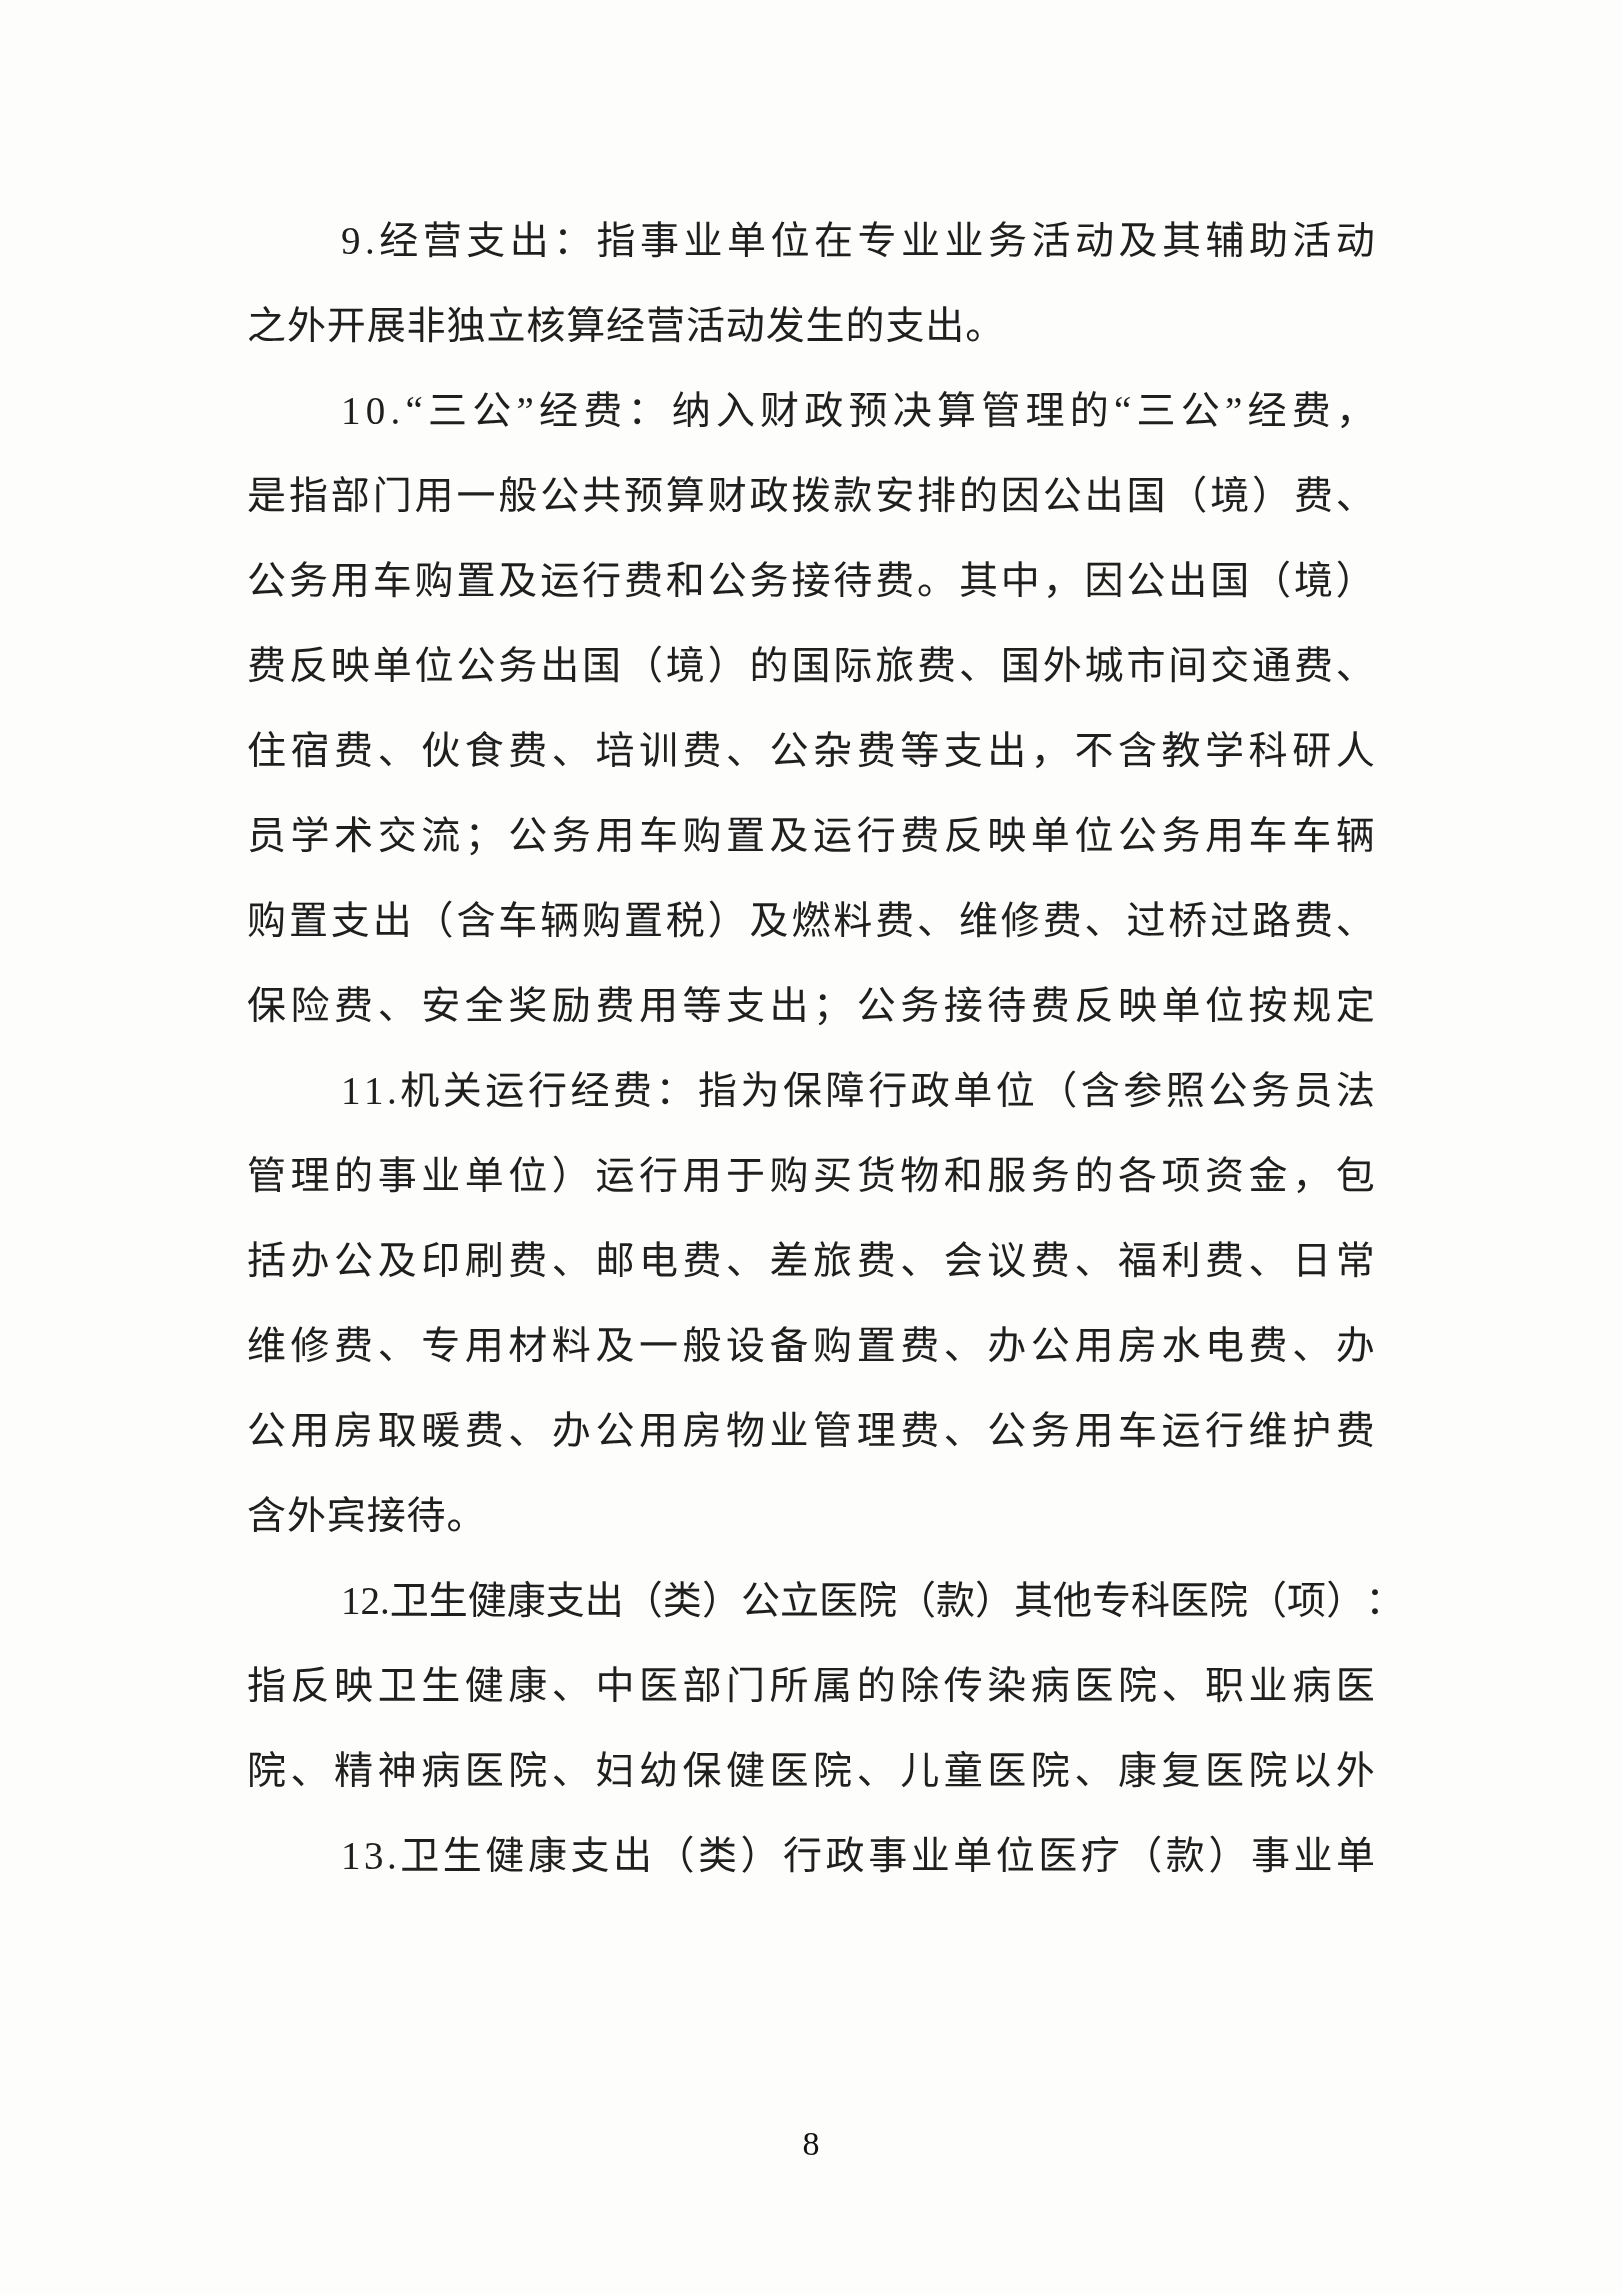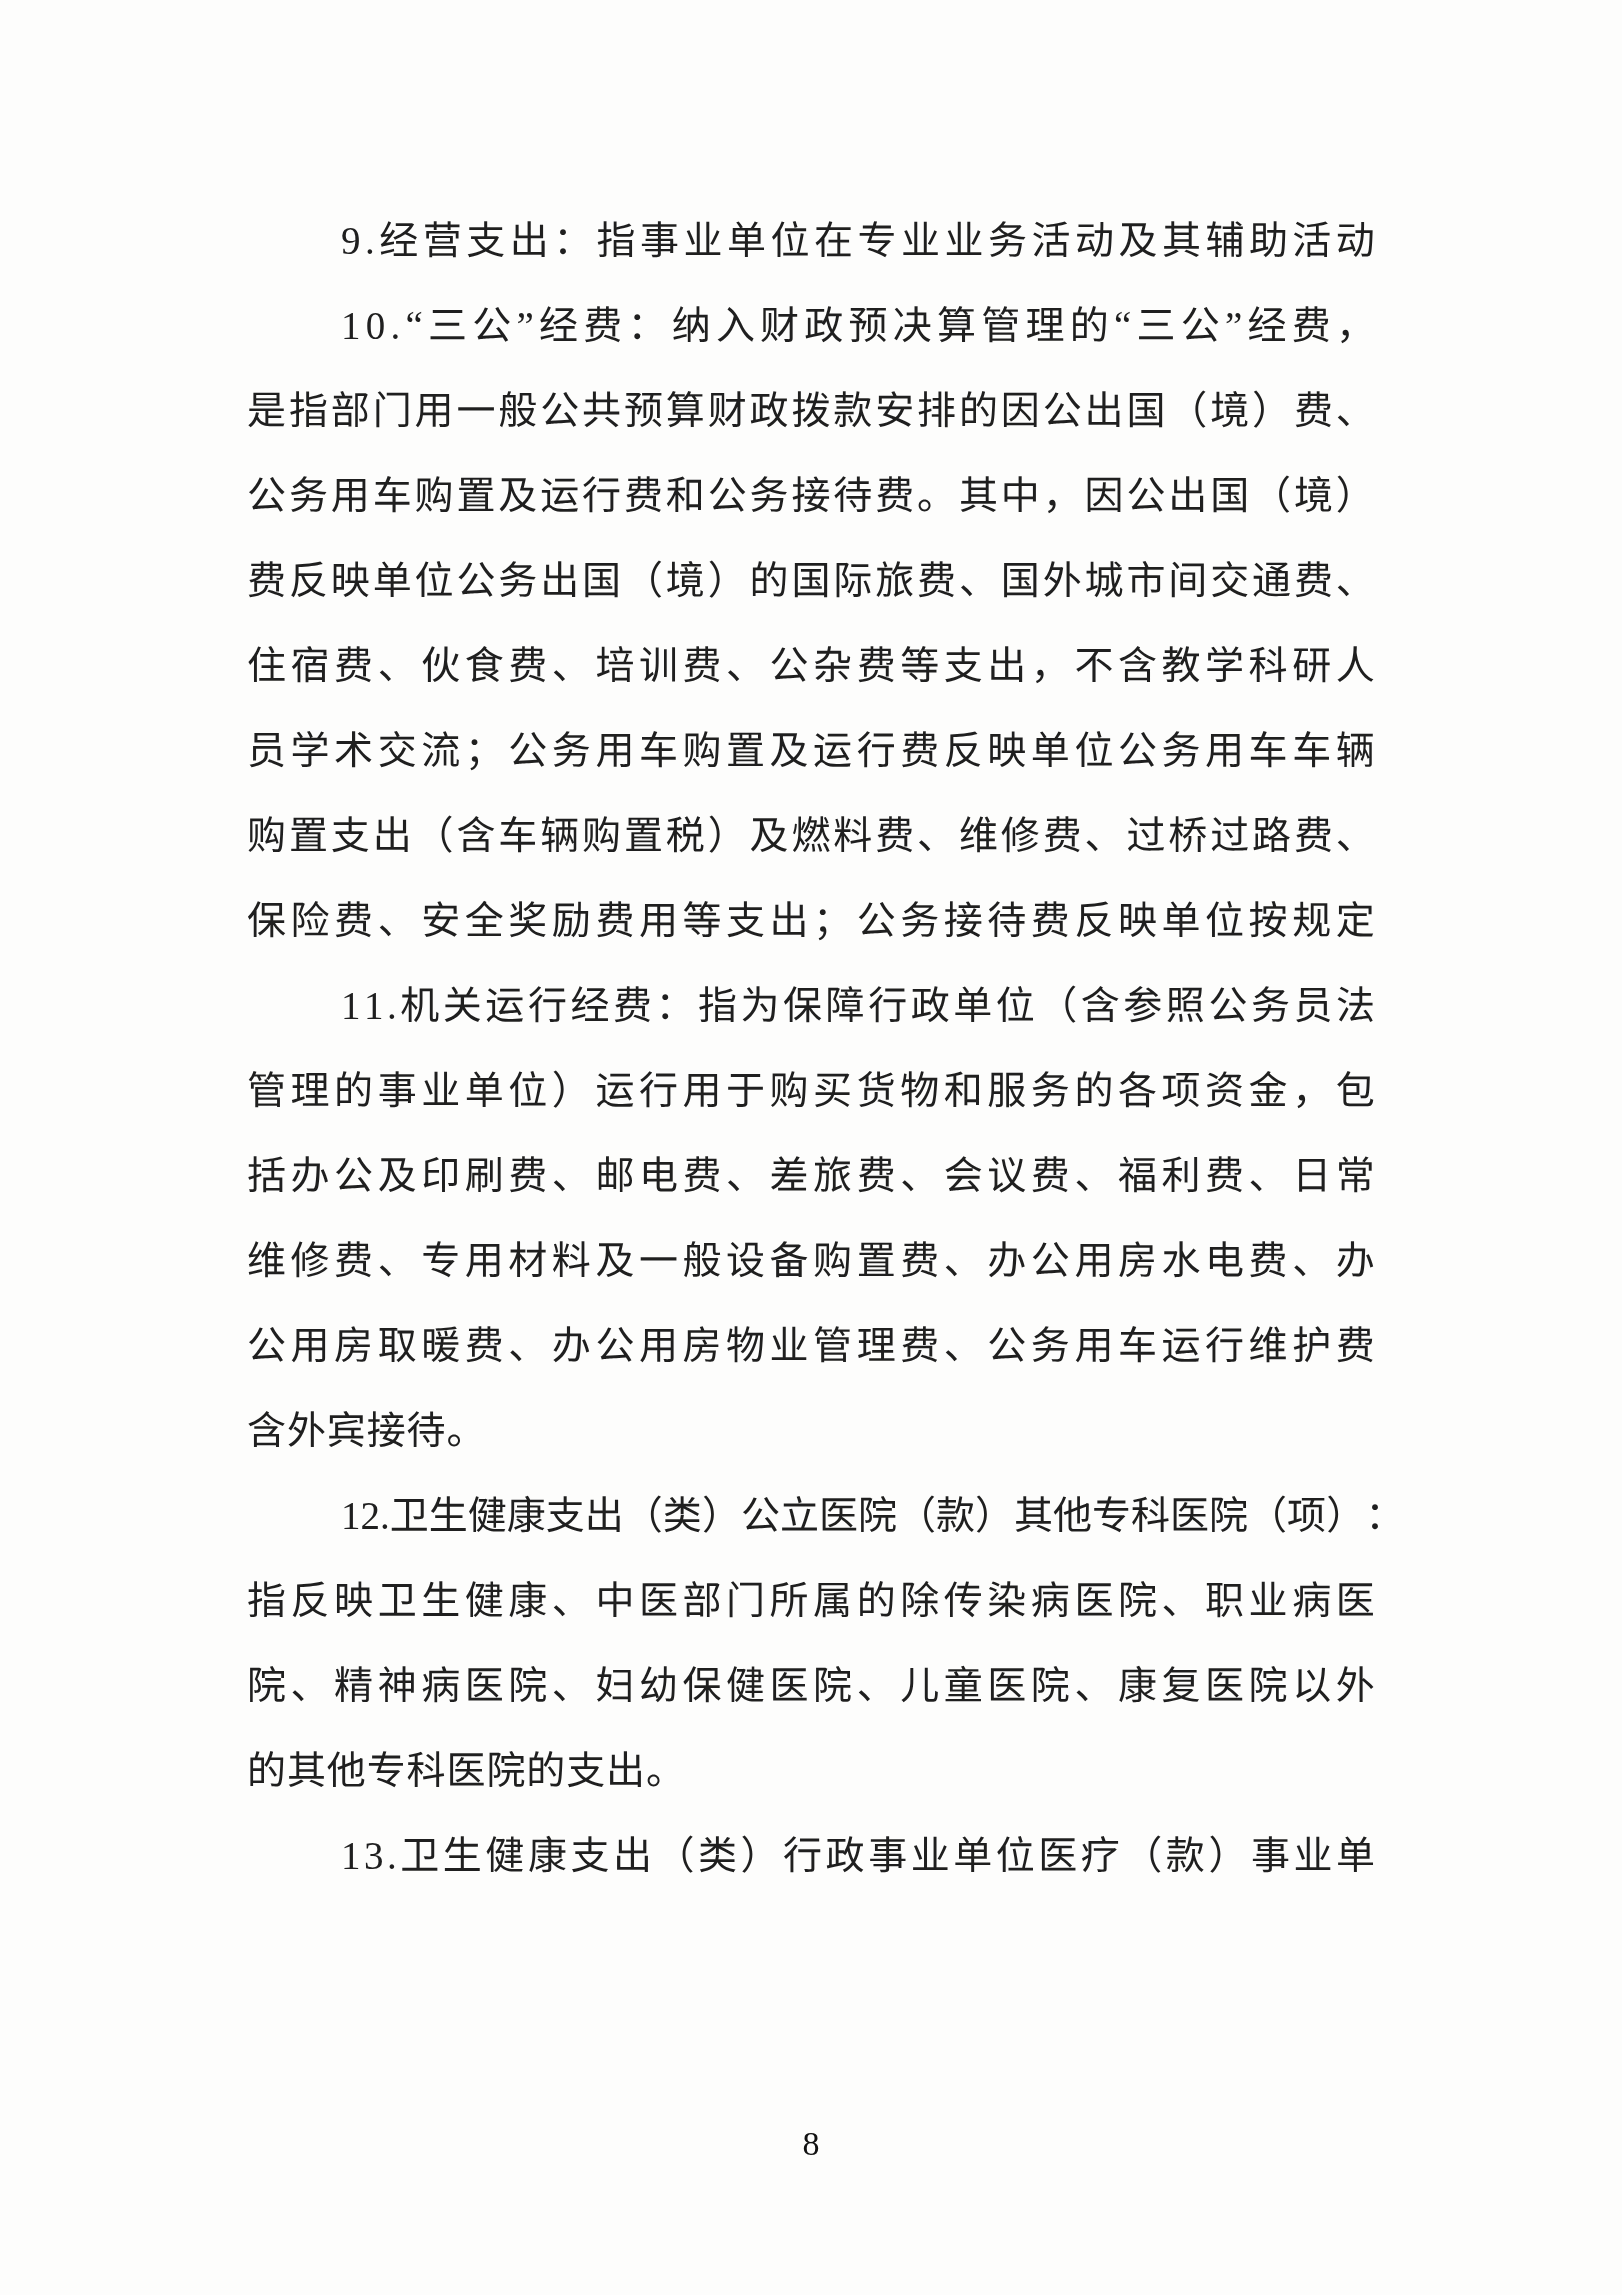--- a/index.html
+++ b/index.html
@@ -85,20 +85,21 @@
           <span>务</span>
           <span>活</span>
           <span>动</span>
           <span>及</span>
           <span>其</span>
           <span>辅</span>
           <span>助</span>
           <span>活</span>
           <span>动</span>
         </div>
+        <div class="line">之外开展非独立核算经营活动发生的支出。</div>
       </div>
       <div class="paragraph">
         <div class="line justify indent">
           <span>1</span>
           <span>0</span>
           <span>.</span>
           <span>“</span>
           <span>三</span>
           <span>公</span>
           <span>”</span>
@@ -548,21 +549,20 @@
           <span>医</span>
           <span>院</span>
           <span>、</span>
           <span>康</span>
           <span>复</span>
           <span>医</span>
           <span>院</span>
           <span>以</span>
           <span>外</span>
         </div>
-        <div class="line">的其他专科医院的支出。</div>
       </div>
       <div class="paragraph">
         <div class="line justify indent">
           <span>1</span>
           <span>3</span>
           <span>.</span>
           <span>卫</span>
           <span>生</span>
           <span>健</span>
           <span>康</span>

